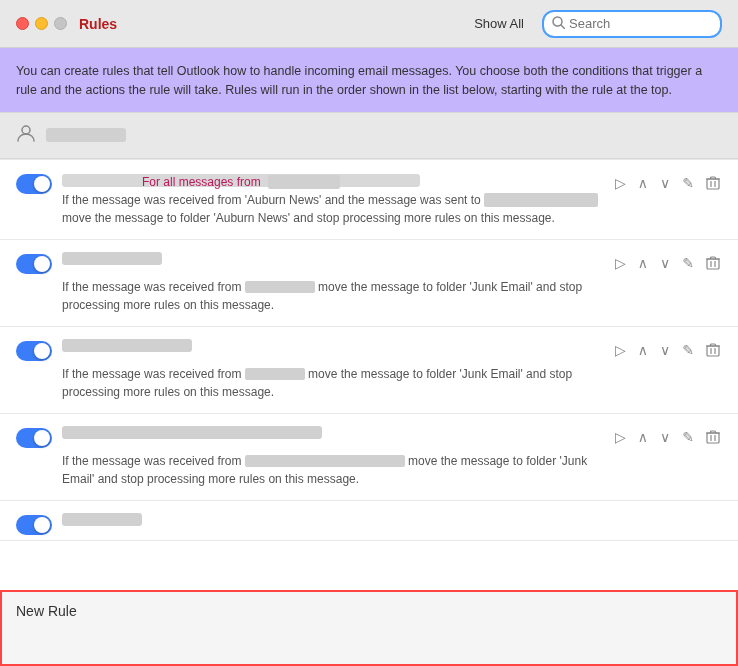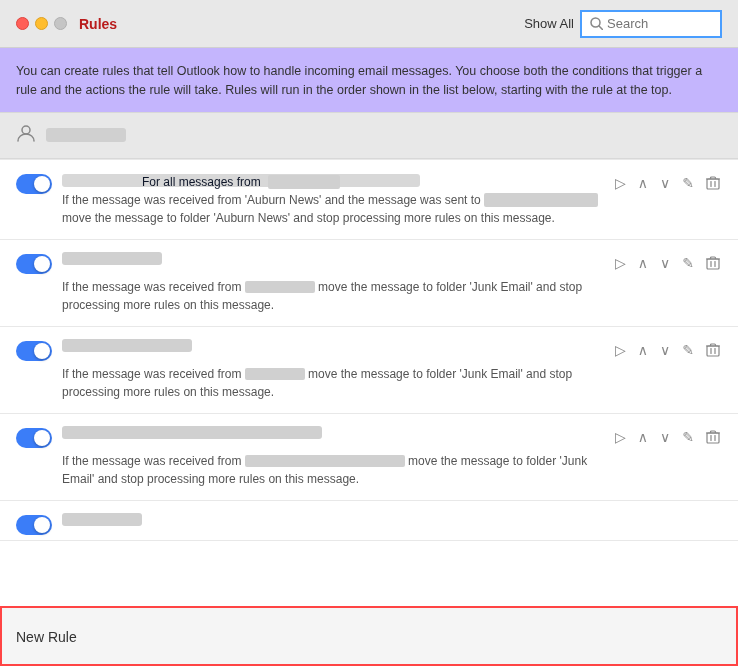--- a/index.html
+++ b/index.html
@@ -41,37 +41,38 @@
 
     .title-bar-title {
       font-size: 14px;
       font-weight: 600;
       color: #b91c1c;
       flex: 1;
     }
     .title-bar-right {
       display: flex;
       align-items: center;
+      gap: 12px;
     }
     .show-all-btn {
       font-size: 13px;
       color: #333;
       background: none;
       border: none;
       cursor: pointer;
       padding: 2px 6px;
     }
     .search-box {
       display: flex;
-      align-items: center;
+      align-items: flex-start;
       background: #fff;
       border: 2px solid #4a9eff;
-      border-radius: 0;
+      border-radius: 12px;
       padding: 4px 8px;
-      width: 142px;
+      width: 180px;
       height: 28px;
       gap: 4px;
     }
     .search-icon-svg {
       color: #888;
       flex-shrink: 0;
     }
     .search-input {
       border: none;
       outline: none;
@@ -214,26 +215,26 @@
       border: none;
       cursor: pointer;
       color: #888;
       font-size: 14px;
       padding: 2px;
       line-height: 1;
     }
 
     
     .footer {
-      height: 60px;
+      height: 76px;
       background: #f5f5f5;
       border-top: 2px solid #ff4444;
       display: flex;
-      align-items: center;
-      padding: 0 16px;
+      align-items: flex-start;
+      padding: 7px 16px;
       flex-shrink: 0;
       outline: 2px solid #ff4444;
       outline-offset: -2px;
     }
     .new-rule-btn {
       font-size: 14px;
       font-weight: 500;
       color: #333;
       background: none;
       border: none;
@@ -282,21 +283,21 @@
     </span>
     <div class="account-email"></div>
   </div>
 
   <div class="rules-list">
 
     <div class="rule-item">
       <div class="toggle"></div>
       <div class="rule-content">
         <div class="rule-name wider">
-          <span style="color:#0f172a; background:none; padding:0;margin-top:37px;">For all messages from</span>
+          <span style="color:#be185d; background:none; padding:0;margin-top:37px;">For all messages from</span>
           <span style="background:#d0d0d0; color:transparent; border-radius:2px; margin-left:4px; padding:0 30px;">···</span>
         </div>
         <div class="rule-description">
           If the message was received from 'Auburn News' and the message was sent to
           <span class="blurred" style="background:#d0d0d0; color:transparent; border-radius:2px; padding:0 40px;">trigger</span>
           move the message to folder 'Auburn News' and stop processing more rules on this message.
         </div>
       </div>
       <div class="rule-actions">
         <button class="action-btn">▷</button>

